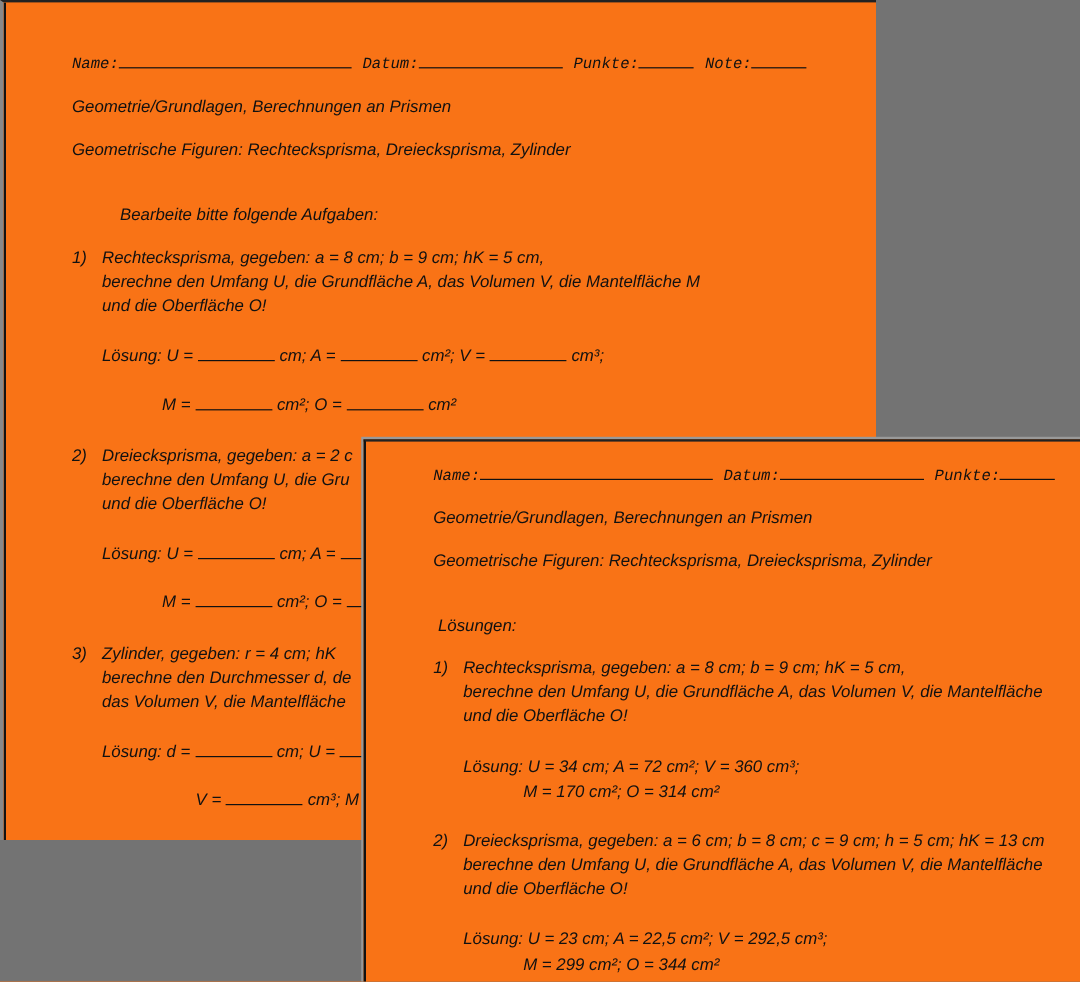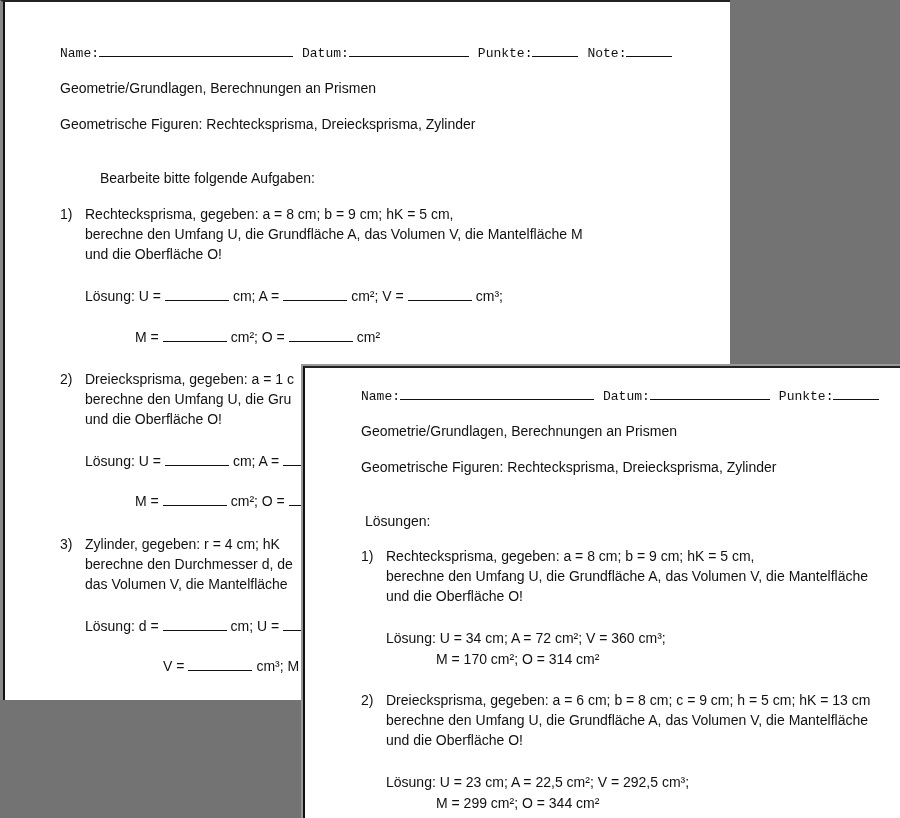--- a/index.html
+++ b/index.html
@@ -3,21 +3,21 @@
 <meta charset="utf-8">
 <style>
   html, body { margin: 0; padding: 0; }
   body {
     width: 900px; height: 818px; overflow: hidden; position: relative;
     background: #737373;
     font-family: "Liberation Sans", sans-serif;
     color: #111;
   }
   .page {
-    position: absolute; background: #ffffff; overflow: hidden;
+    position: absolute; background: #f97316; overflow: hidden; font-style: italic;
   }
   #page1 {
     left: 0; top: 0; width: 730px; height: 700px;
     border-top: 2px solid #222; border-left: 3px solid #888;
     box-sizing: border-box;
   }
   #page1::before {
     content: ""; position: absolute; left: 0; top: 0; bottom: 0; width: 2px; background: #111;
     left: 0px;
   }
@@ -64,21 +64,21 @@
     <div class="line" style="left:82px; top:286px;">
       <span>Lösung: U =</span><span class="b"></span><span>cm;  A =</span><span class="b"></span><span>cm²;  V =</span><span class="b"></span><span>cm³;</span>
     </div>
     <div class="line" style="left:132px; top:327px;">
       <span>M =</span><span class="b"></span><span>cm²;  O =</span><span class="b"></span><span>cm²</span>
     </div>
   </div>
 
   <div>
     <div class="num" style="left:57px; top:369px;">2)</div>
-    <div class="txt" style="left:82px; top:369px;">Dreiecksprisma, gegeben: a = 1 c</div>
+    <div class="txt" style="left:82px; top:369px;">Dreiecksprisma, gegeben: a = 2 c</div>
     <div class="txt" style="left:82px; top:389px;">berechne den Umfang U, die Gru</div>
     <div class="txt" style="left:82px; top:409px;">und die Oberfläche O!</div>
     <div class="line" style="left:82px; top:451px;">
       <span>Lösung: U =</span><span class="b"></span><span>cm;  A =</span><span class="b"></span>
     </div>
     <div class="line" style="left:132px; top:491px;text-align:right;">
       <span>M =</span><span class="b"></span><span>cm²;  O =</span><span class="b"></span>
     </div>
   </div>
 

